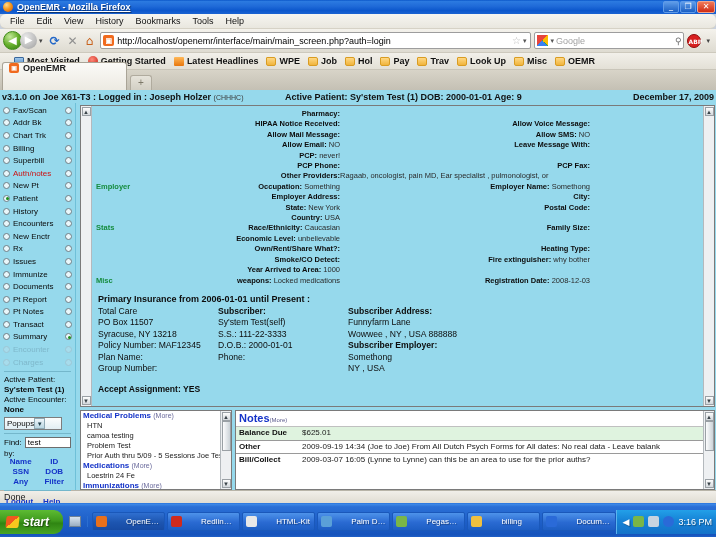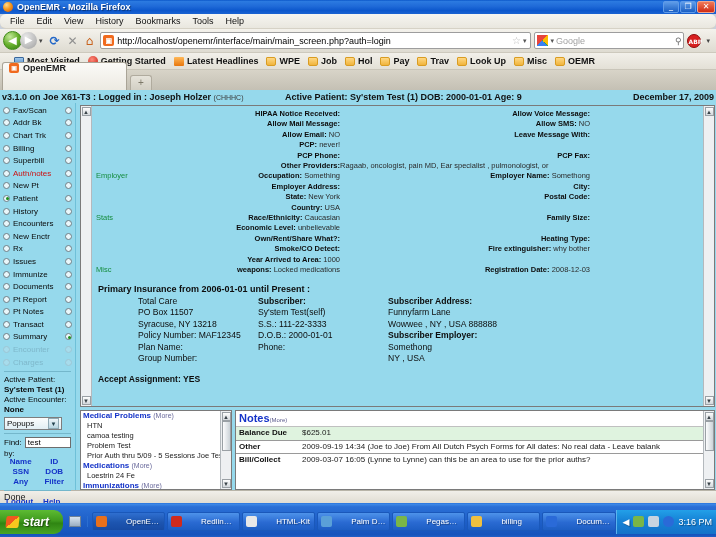--- a/index.html
+++ b/index.html
@@ -20,21 +20,21 @@
     position: relative;
   }
   .tb-icon {
     width: 10px; height: 10px; border-radius: 50%;
     background: radial-gradient(circle at 35% 30%, #ffd98a 0%, #f59a1e 45%, #cf4a0a 100%);
     margin-right: 4px; flex: 0 0 auto;
   }
   .tb-title {
     color: #fff; font-size: 9px; font-weight: bold;
     text-shadow: 1px 1px 1px rgba(0,0,0,.45);
-    white-space: nowrap; flex: 1 1 auto;
+    white-space: nowrap; flex: 1 1 auto; text-decoration: underline;
   }
   .tb-buttons { display: flex; gap: 1px; align-items: center; }
   .tb-btn {
     width: 16px; height: 12px;
     border: 1px solid #5f9be8; border-radius: 2px;
     background: linear-gradient(to bottom, #5e9ce8, #1a5fc4);
     color: #fff; font-size: 8px; line-height: 10px; text-align: center;
     font-family: "DejaVu Sans", sans-serif;
   }
   .tb-btn.close {
@@ -210,21 +210,21 @@
   .nav-label { flex: 1 1 auto; padding-left: 3px; white-space: nowrap; }
   .nav-label.red  { color: #cc1111; }
   .nav-label.dim  { color: #7fb8cb; }
   .hr { height: 1px; background: #74b7cb; margin: 3px 4px; }
   .side-block { padding: 0 4px; font-size: 8px; line-height: 10px; }
   .side-block .b { font-weight: bold; }
   .popups {
     margin: 2px 4px 0 4px; width: 58px; height: 13px;
     background: linear-gradient(to bottom, #fbfdfd, #e2eef3);
     border: 1px solid #7d7d7d;
-    display: flex; align-items: center; justify-content: space-between;
+    display: flex; align-items: center; justify-content: flex-start;
     font-size: 8px; padding: 0 2px;
   }
   .popups .arrow {
     width: 11px; height: 11px; background: linear-gradient(to bottom,#eef5f9,#b9d6e2);
     border: 1px solid #8fa9b4; color: #22414d; font-size: 6px;
     line-height: 10px; text-align: center;
   }
   .find-row { display: flex; align-items: center; padding: 0 4px; margin-top: 2px; }
   .find-row .lab { font-size: 8px; }
   .find-input {
@@ -246,32 +246,32 @@
   .maincol { flex: 1 1 auto; display: flex; flex-direction: column; min-width: 0; }
   .demo-frame {
     flex: 0 0 302px;
     background: #96d9ec;
     border: 1px solid #7a7a7a;
     margin: 2px 1px 0 4px;
     display: flex; overflow: hidden; position: relative;
   }
   .demo-inner { flex: 1 1 auto; padding: 3px 0 0 0; min-width: 0; }
   .dl-row { display: flex; font-size: 7.5px; line-height: 10.4px; color: #0d0d0d; }
-  .dl-tag { width: 42px; flex: 0 0 42px; color: #158c3e; font-weight: normal; padding-left: 4px; }
+  .dl-tag { width: 42px; flex: 0 0 42px; color: #158c3e; font-weight: bold; padding-left: 4px; }
   .dl-c1 { width: 206px; flex: 0 0 206px; text-align: right; }
   .dl-c2 { flex: 1 1 auto; text-align: left; padding-left: 0; }
   .dl-c2w { width: 250px; flex: 0 0 250px; text-align: right; }
   .lbl { font-weight: bold; }
   .val { font-weight: normal; color: #2a2a2a; }
 
   .ins { padding: 8px 0 0 6px; font-size: 8.6px; color: #0d0d0d; }
   .ins-title { font-weight: bold; font-size: 9px; margin-bottom: 2px; }
   .ins-cols { display: flex; }
   .ins-c { line-height: 11.5px; }
-  .ins-c1 { width: 120px; margin-left: 40px; } .ins-c2 { width: 130px; } .ins-c3 { width: 200px; }
+  .ins-c1 { width: 120px; } .ins-c2 { width: 130px; } .ins-c3 { width: 200px; }
   .ins-c .h { font-weight: bold; }
   .accept { font-weight: bold; font-size: 8.6px; padding: 9px 0 0 6px; }
 
   
   .vsb {
     width: 11px; flex: 0 0 11px; background: #eef0f2;
     border-left: 1px solid #b4b9bd;
     display: flex; flex-direction: column; align-items: center;
     justify-content: space-between; padding: 1px 0;
   }
@@ -650,20 +650,21 @@
       <div class="vsb vsb-left">
         <div class="btn">▲</div>
         <div class="track"></div>
         <div class="btn">▼</div>
       </div>
 
       <div class="demo-inner">
 
         <div class="dl-row">
             <div class="dl-tag"></div>
+            <div class="dl-c1"><span class="lbl">Pharmacy:</span> <span class="val"></span></div>
             <div class="dl-c2"></div>
           </div>
 
         <div class="dl-row">
             <div class="dl-tag"></div>
             <div class="dl-c1"><span class="lbl">HIPAA Notice Received:</span> <span class="val"></span></div>
             <div class="dl-c2w"><span class="lbl">Allow Voice Message:</span> <span class="val"></span></div>
           </div>
 
         <div class="dl-row">

